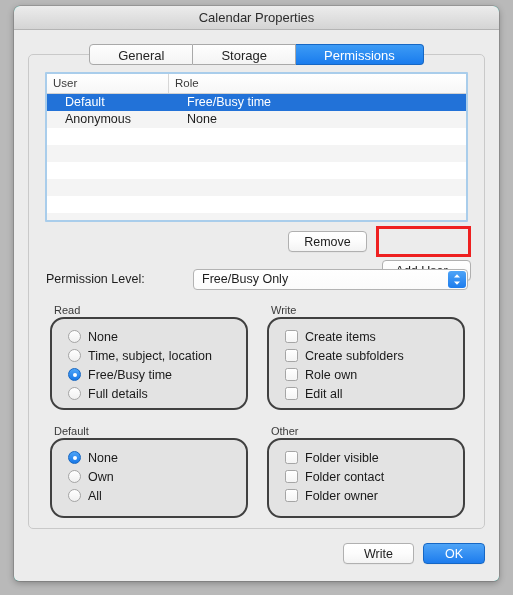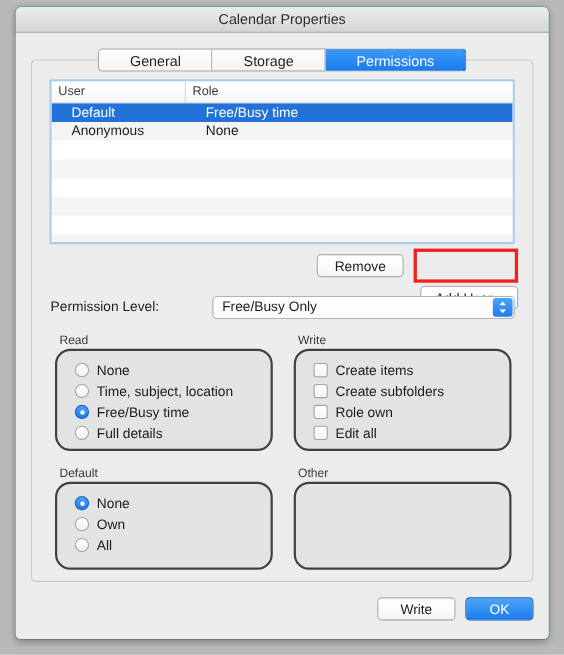--- a/index.html
+++ b/index.html
@@ -450,20 +450,34 @@
             </div>
             <div class="opt">
               <span class="radio"></span>
               <span>All</span>
             </div>
           </div>
       </div>
 
       <div class="group" id="group-other">
         <div class="group-label">Other</div>
+        <div class="opt-list">
+            <div class="opt">
+              <span class="checkbox"></span>
+              <span>Folder visible</span>
+            </div>
+            <div class="opt">
+              <span class="checkbox"></span>
+              <span>Folder contact</span>
+            </div>
+            <div class="opt">
+              <span class="checkbox"></span>
+              <span>Folder owner</span>
+            </div>
+          </div>
       </div>
 
     </div>
 
     <div class="btn" id="cancel-btn">Write</div>
     <div class="btn default" id="ok-btn">OK</div>
 
   </div>
 </div>
 

